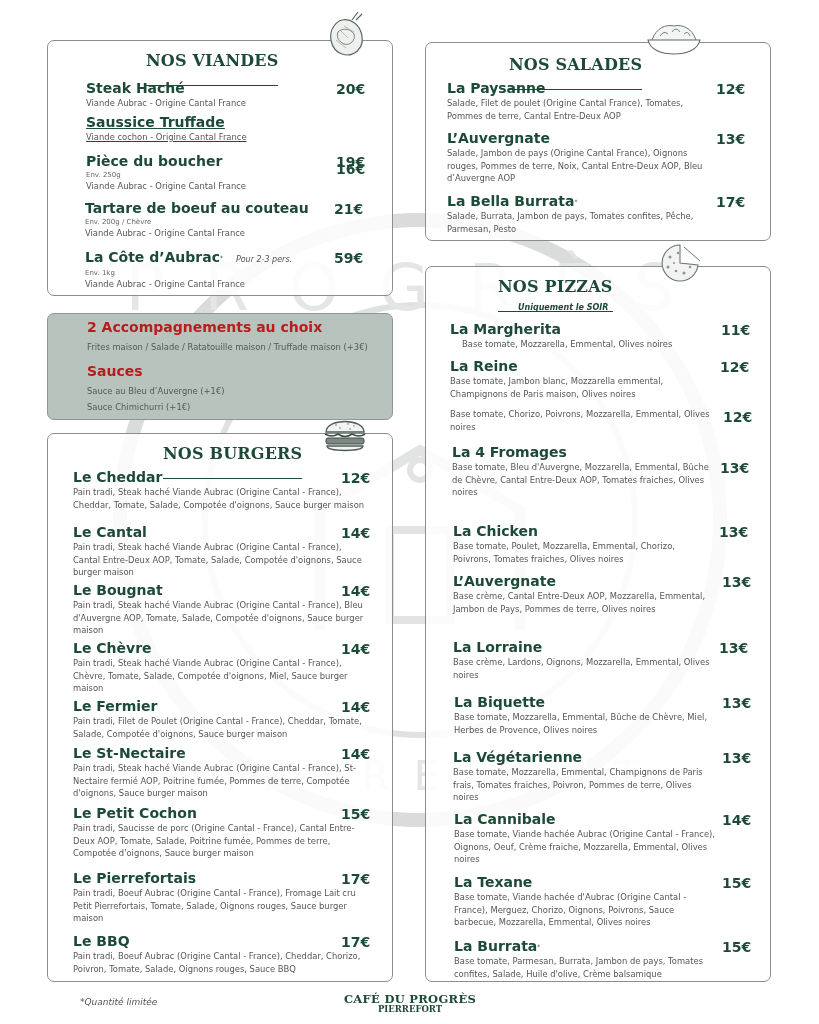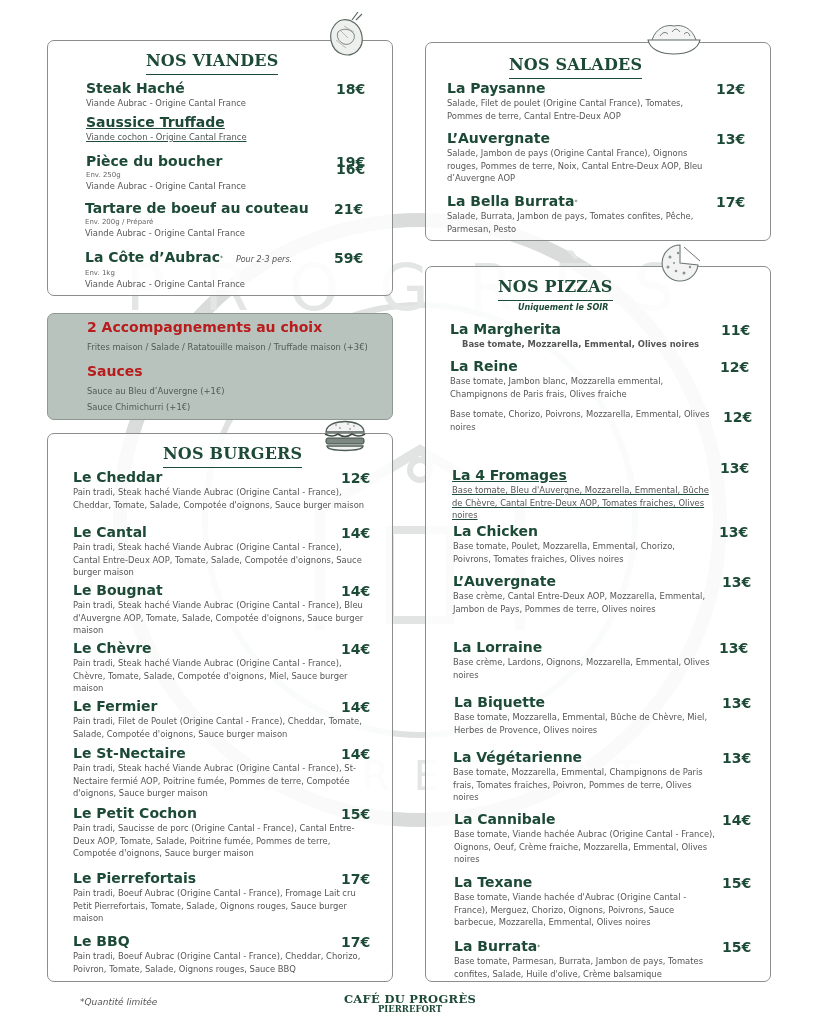--- a/index.html
+++ b/index.html
@@ -4,21 +4,21 @@
 <style>
   * { box-sizing: border-box; margin: 0; padding: 0; }
   html, body { width: 819px; height: 1024px; background: #ffffff; overflow: hidden; }
   body { position: relative; font-family: "DejaVu Sans", sans-serif; color: #1f4d3a; }
 
   .watermark { position: absolute; left: 110px; top: 210px; width: 620px; height: 620px; pointer-events: none; }
 
   .card { position: absolute; border: 1.5px solid #8a8f8c; border-radius: 7px; background: rgba(255,255,255,0.85); }
   .card.grey { background: #b9c3bd; border-color: #8e9892; }
 
-  .section-title { position: absolute; font-family: "DejaVu Serif", serif; font-weight: bold; font-size: 16px; color: #1d4a37; letter-spacing: 0.2px; border-bottom: 1.5px solid #1d4a37; padding-bottom: 4px; white-space: nowrap; }
+  .section-title { position: absolute; font-family: "DejaVu Serif", serif; font-weight: bold; font-size: 16px; color: #1d4a37; letter-spacing: 0.2px; border-bottom: 1.5px solid #1d4a37; padding-bottom: 15px; white-space: nowrap; }
   .subtitle { position: absolute; font-size: 8px; font-style: italic; font-weight: bold; color: #1d4a37; }
 
   .item { position: absolute; }
   .item-name { font-weight: bold; font-size: 14px; color: #1d4a37; white-space: nowrap; line-height: 17px; }
   .item-name sup { font-size: 6px; font-weight: normal; vertical-align: top; }
   .item-note { font-size: 8px; font-style: italic; color: #555; font-weight: normal; }
   .item-extra { font-size: 7px; color: #666; line-height: 10px; }
   .item-desc { font-size: 8.4px; color: #555; line-height: 12.5px; }
   .item-price { position: absolute; font-weight: bold; font-size: 14px; color: #1d4a37; }
 
@@ -45,38 +45,38 @@
   <text x="310" y="580" text-anchor="middle" font-family="DejaVu Sans, sans-serif" font-size="40" fill="#e3e6e4" letter-spacing="24">PIERREFORT</text>
 </svg>
 
 <div class="card" style="left:47px; top:40px; width:346px; height:256px;">
   <div class="section-title" style="left:98px; top:10px;">NOS VIANDES</div>
 
   <div class="item" style="left:38px; top:39px; width:240px;">
     <div class="item-name">Steak Haché</div>
     <div class="item-desc">Viande Aubrac - Origine Cantal France</div>
   </div>
-  <div class="item-price" style="left:288px; top:40px;">18€</div>
+  <div class="item-price" style="left:288px; top:40px;">20€</div>
 
   <div class="item" style="left:38px; top:73px; width:240px;text-decoration:underline;">
     <div class="item-name">Saussice Truffade</div>
     <div class="item-desc">Viande cochon - Origine Cantal France</div>
   </div>
   <div class="item-price" style="left:288px; top:74px;margin-top:46px;">16€</div>
 
   <div class="item" style="left:38px; top:112px; width:240px;">
     <div class="item-name">Pièce du boucher</div>
     <div class="item-extra">Env. 250g</div>
     <div class="item-desc">Viande Aubrac - Origine Cantal France</div>
   </div>
   <div class="item-price" style="left:288px; top:113px;">19€</div>
 
   <div class="item" style="left:37px; top:159px; width:250px;">
     <div class="item-name">Tartare de boeuf au couteau</div>
-    <div class="item-extra">Env. 200g / Préparé</div>
+    <div class="item-extra">Env. 200g / Chèvre</div>
     <div class="item-desc">Viande Aubrac - Origine Cantal France</div>
   </div>
   <div class="item-price" style="left:286px; top:160px;">21€</div>
 
   <div class="item" style="left:37px; top:208px; width:250px;">
     <div class="item-name">
       <span>La Côte d’Aubrac</span><sup>*</sup>
       <span class="item-note" style="margin-left:8px;">Pour 2-3 pers.</span>
     </div>
     <div class="item-extra">Env. 1kg</div>
@@ -202,36 +202,36 @@
   <path d="M14 14 Q18 8 22 12 M26 10 Q30 4 34 10 M38 12 Q42 8 44 14" fill="none" stroke="#6c7872" stroke-width="0.9"></path>
   <path d="M2 18 L54 18 C52 28 40 32 28 32 C16 32 4 28 2 18 Z" fill="#ffffff" stroke="#5d6a63" stroke-width="1.2"></path>
 </svg>
 
 <div class="card" style="left:425px; top:266px; width:346px; height:716px;">
   <div class="section-title" style="left:72px; top:10px;">NOS PIZZAS</div>
   <div class="subtitle" style="left:92px; top:36px;">Uniquement le SOIR</div>
 
   <div class="item" style="left:24px; top:54px; width:262px;">
     <div class="item-name">La Margherita</div>
-    <div class="item-desc" style="padding-left:12px;font-weight:bold;">Base tomate, Mozzarella, Emmental, Olives noires</div>
+    <div class="item-desc" style="padding-left:12px;">Base tomate, Mozzarella, Emmental, Olives noires</div>
   </div>
   <div class="item-price" style="left:295px; top:55px;">11€</div>
 
   <div class="item" style="left:24px; top:91px; width:262px;">
     <div class="item-name">La Reine</div>
-    <div class="item-desc">Base tomate, Jambon blanc, Mozzarella emmental, Champignons de Paris frais, Olives fraiche</div>
+    <div class="item-desc">Base tomate, Jambon blanc, Mozzarella emmental, Champignons de Paris maison, Olives noires</div>
   </div>
   <div class="item-price" style="left:294px; top:92px;">12€</div>
 
   <div class="item" style="left:24px; top:141px; width:262px;">
     <div class="item-desc">Base tomate, Chorizo, Poivrons, Mozzarella, Emmental, Olives noires</div>
   </div>
   <div class="item-price" style="left:297px; top:142px;">12€</div>
 
-  <div class="item" style="left:26px; top:200px; width:262px;text-decoration:underline;">
+  <div class="item" style="left:26px; top:177px; width:262px;">
     <div class="item-name">La 4 Fromages</div>
     <div class="item-desc">Base tomate, Bleu d'Auvergne, Mozzarella, Emmental, Bûche de Chèvre, Cantal Entre-Deux AOP, Tomates fraiches, Olives noires</div>
   </div>
   <div class="item-price" style="left:294px; top:193px;">13€</div>
 
   <div class="item" style="left:27px; top:256px; width:262px;">
     <div class="item-name">La Chicken</div>
     <div class="item-desc">Base tomate, Poulet, Mozzarella, Emmental, Chorizo, Poivrons, Tomates fraiches, Olives noires</div>
   </div>
   <div class="item-price" style="left:293px; top:257px;">13€</div>

